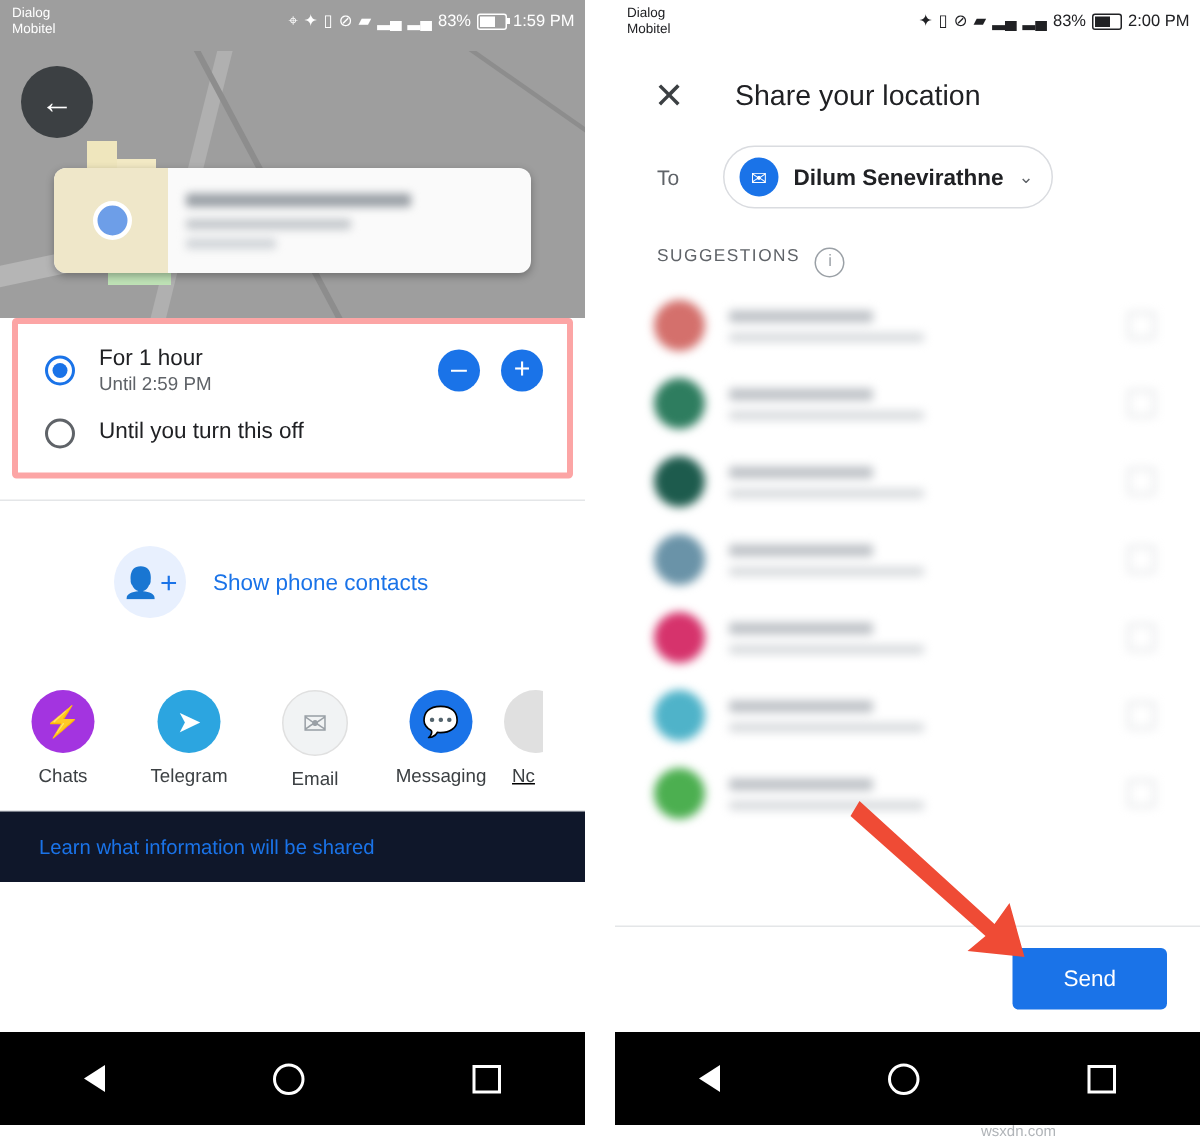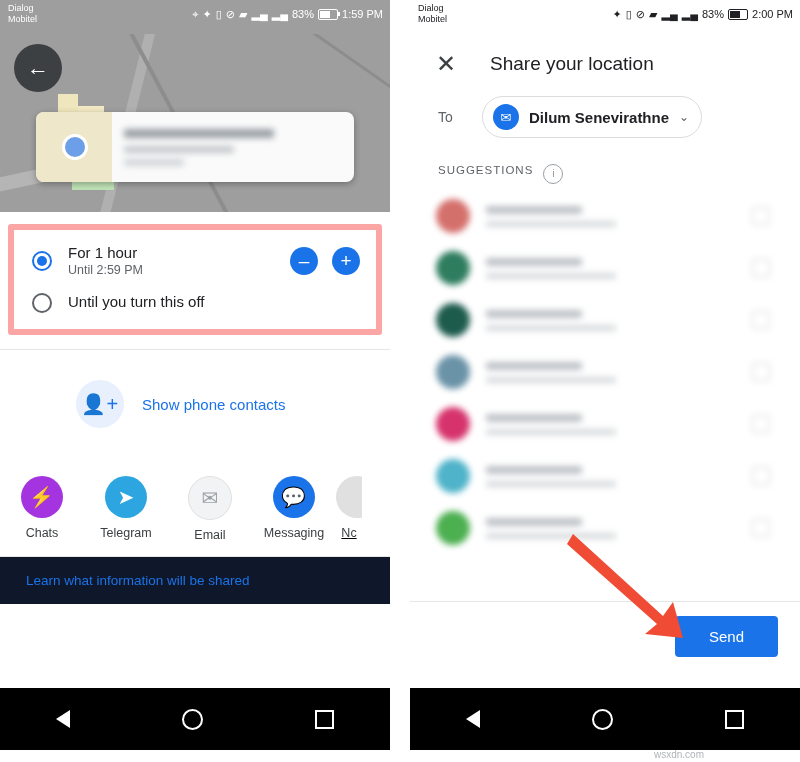--- a/index.html
+++ b/index.html
@@ -32,21 +32,21 @@
   .card .thumb{width:76px;height:70px;background:#efe7c9;position:relative;}
   .card .thumb .pin{position:absolute;left:26px;top:22px;width:20px;height:20px;border-radius:50%;background:#6d9ee8;border:3px solid #fff;}
   .card .lines{flex:1;padding-left:12px;filter:blur(3px);}
   .card .l1{height:9px;width:150px;background:#9aa0a6;border-radius:2px;margin-bottom:8px;}
   .card .l2{height:7px;width:110px;background:#c3c7cb;border-radius:2px;margin-bottom:6px;}
   .card .l3{height:7px;width:60px;background:#d0d4d8;border-radius:2px;}
 
   .sheet{padding:0 0 0 0;background:#fff;}
   .sheet h2{margin:0;padding:22px 0 14px 22px;font-size:16.5px;font-weight:400;color:#202124;display:flex;align-items:center;gap:8px;}
   .help-ic{display:inline-block;width:15px;height:15px;border:1.4px solid #9aa0a6;border-radius:50%;color:#9aa0a6;font-size:10px;line-height:14px;text-align:center;}
-  .redbox{margin:12px 8px;border:6px solid #fca5a5;border-radius:3px;}
+  .redbox{margin:0 8px;border:4px solid #fca5a5;border-radius:3px;}
   .opt{display:flex;align-items:center;padding:14px 16px 10px 18px;}
   .radio{width:20px;height:20px;border-radius:50%;border:2px solid #5f6368;box-sizing:border-box;position:relative;flex:0 0 auto;}
   .radio.on{border-color:#1a73e8;}
   .radio.on:after{content:"";position:absolute;left:3px;top:3px;width:10px;height:10px;border-radius:50%;background:#1a73e8;}
   .opt .txt{margin-left:16px;flex:1;}
   .opt .t1{font-size:15px;color:#202124;}
   .opt .t2{font-size:12.5px;color:#5f6368;margin-top:2px;}
   .step{width:28px;height:28px;border-radius:50%;background:#1a73e8;color:#fff;display:flex;align-items:center;justify-content:center;font-size:19px;line-height:19px;margin-left:14px;}
   .opt2{display:flex;align-items:flex-start;padding:6px 16px 16px 18px;}
   .opt2 .t1{font-size:15px;color:#202124;margin-left:16px;}
@@ -75,21 +75,21 @@
   .chip .cv{color:#5f6368;font-size:12px;}
   .sugg{display:flex;align-items:flex-start;gap:10px;padding:14px 0 6px 28px;}
   .sugg .lbl{font-size:11.5px;letter-spacing:1px;color:#5f6368;}
   .info-ic{width:18px;height:18px;border:1.4px solid #9aa0a6;border-radius:50%;color:#9aa0a6;font-size:11px;line-height:16px;text-align:center;}
   .crow{display:flex;align-items:center;padding:9px 0 9px 26px;filter:blur(3.2px);}
   .crow .av{width:34px;height:34px;border-radius:50%;flex:0 0 auto;}
   .crow .tx{margin-left:16px;flex:1;}
   .crow .n1{height:8px;width:96px;background:#bdc1c6;border-radius:2px;margin-bottom:7px;}
   .crow .n2{height:6px;width:130px;background:#d6d9dc;border-radius:2px;}
   .crow .chk{width:16px;height:16px;border:1.5px solid #c8ccd0;border-radius:2px;margin-right:30px;}
-  .send-bar{position:absolute;left:0;right:0;bottom:78px;border-top:1px solid #e4e6e8;height:70px;}
+  .send-bar{position:absolute;left:0;right:0;bottom:62px;border-top:1px solid #e4e6e8;height:70px;}
   .send-btn{position:absolute;right:22px;top:14px;background:#1a73e8;color:#fff;border-radius:4px;padding:12px 34px;font-size:15px;}
 
   .navbar{position:absolute;left:0;bottom:0;width:100%;height:62px;background:#000;display:flex;align-items:center;justify-content:space-around;color:#fff;}
   .navbar .tri{width:0;height:0;border-top:9px solid transparent;border-bottom:9px solid transparent;border-right:14px solid #fff;}
   .navbar .cir{width:17px;height:17px;border:2px solid #fff;border-radius:50%;}
   .navbar .sq{width:15px;height:15px;border:2px solid #fff;}
 
   .arrow{position:absolute;left:565px;top:530px;width:130px;height:120px;pointer-events:none;}
   .wm{position:absolute;right:4px;bottom:2px;font-size:10px;color:#b0b4b8;}
 </style>

